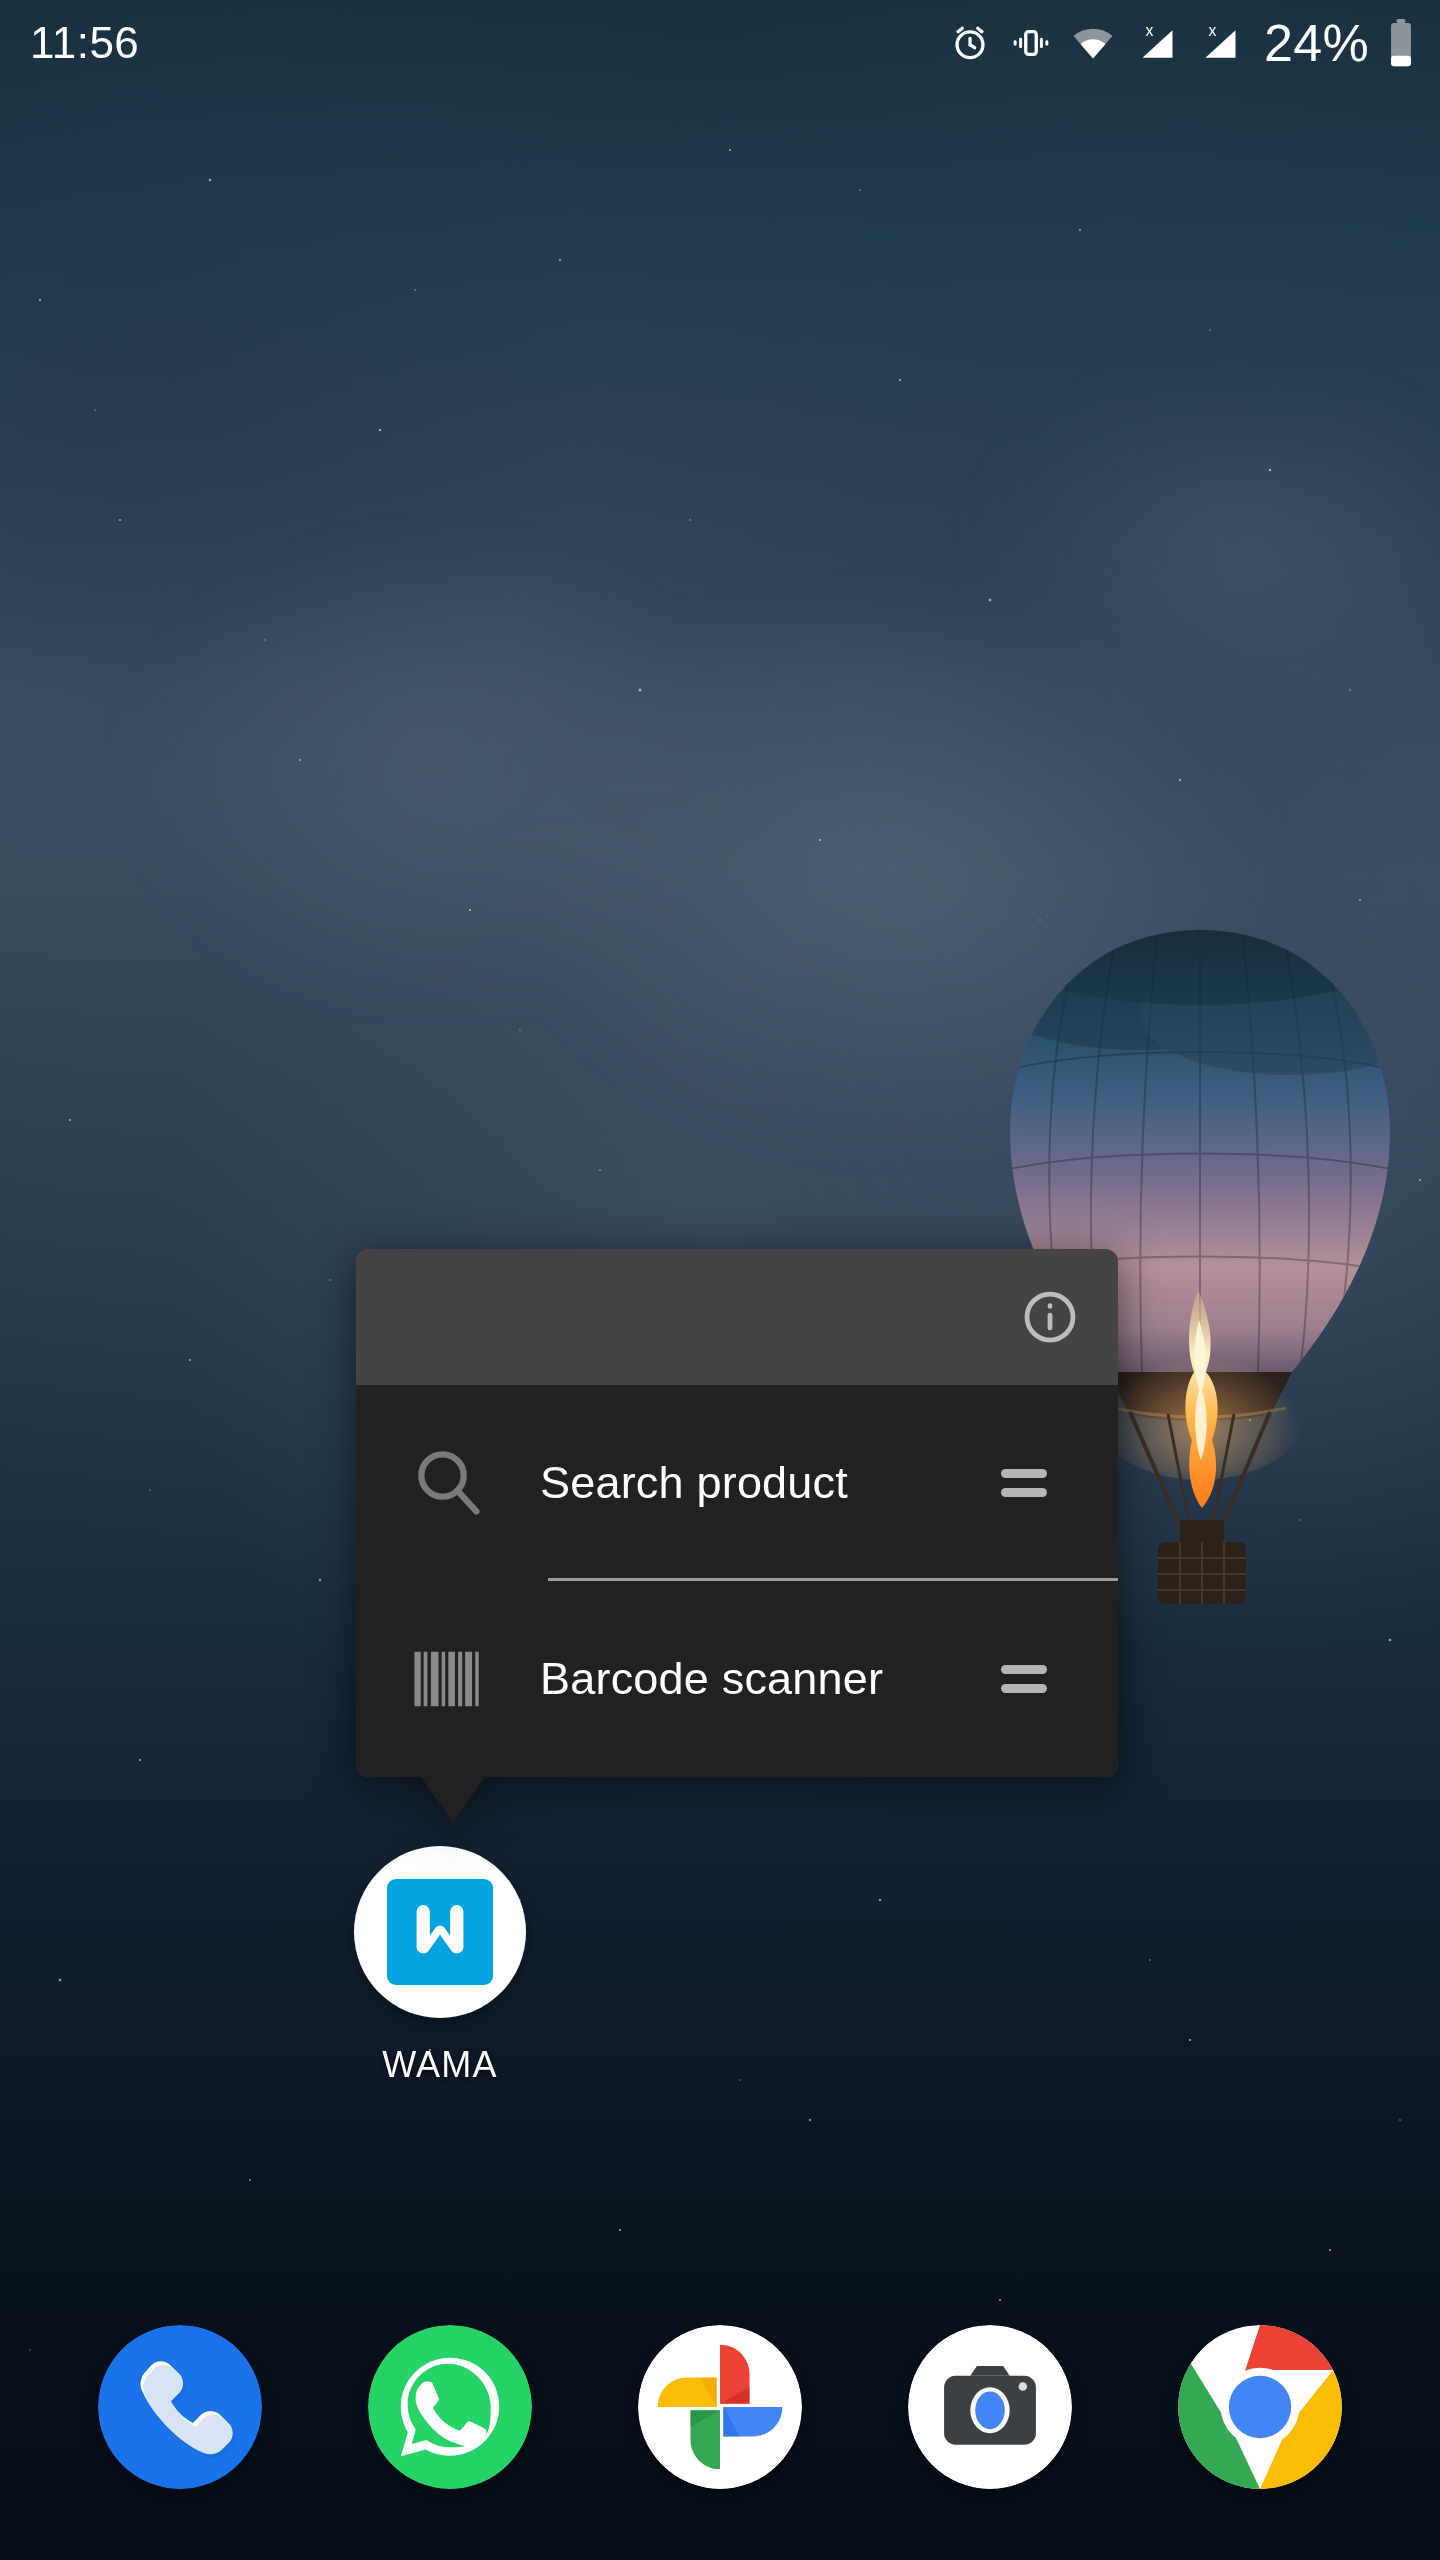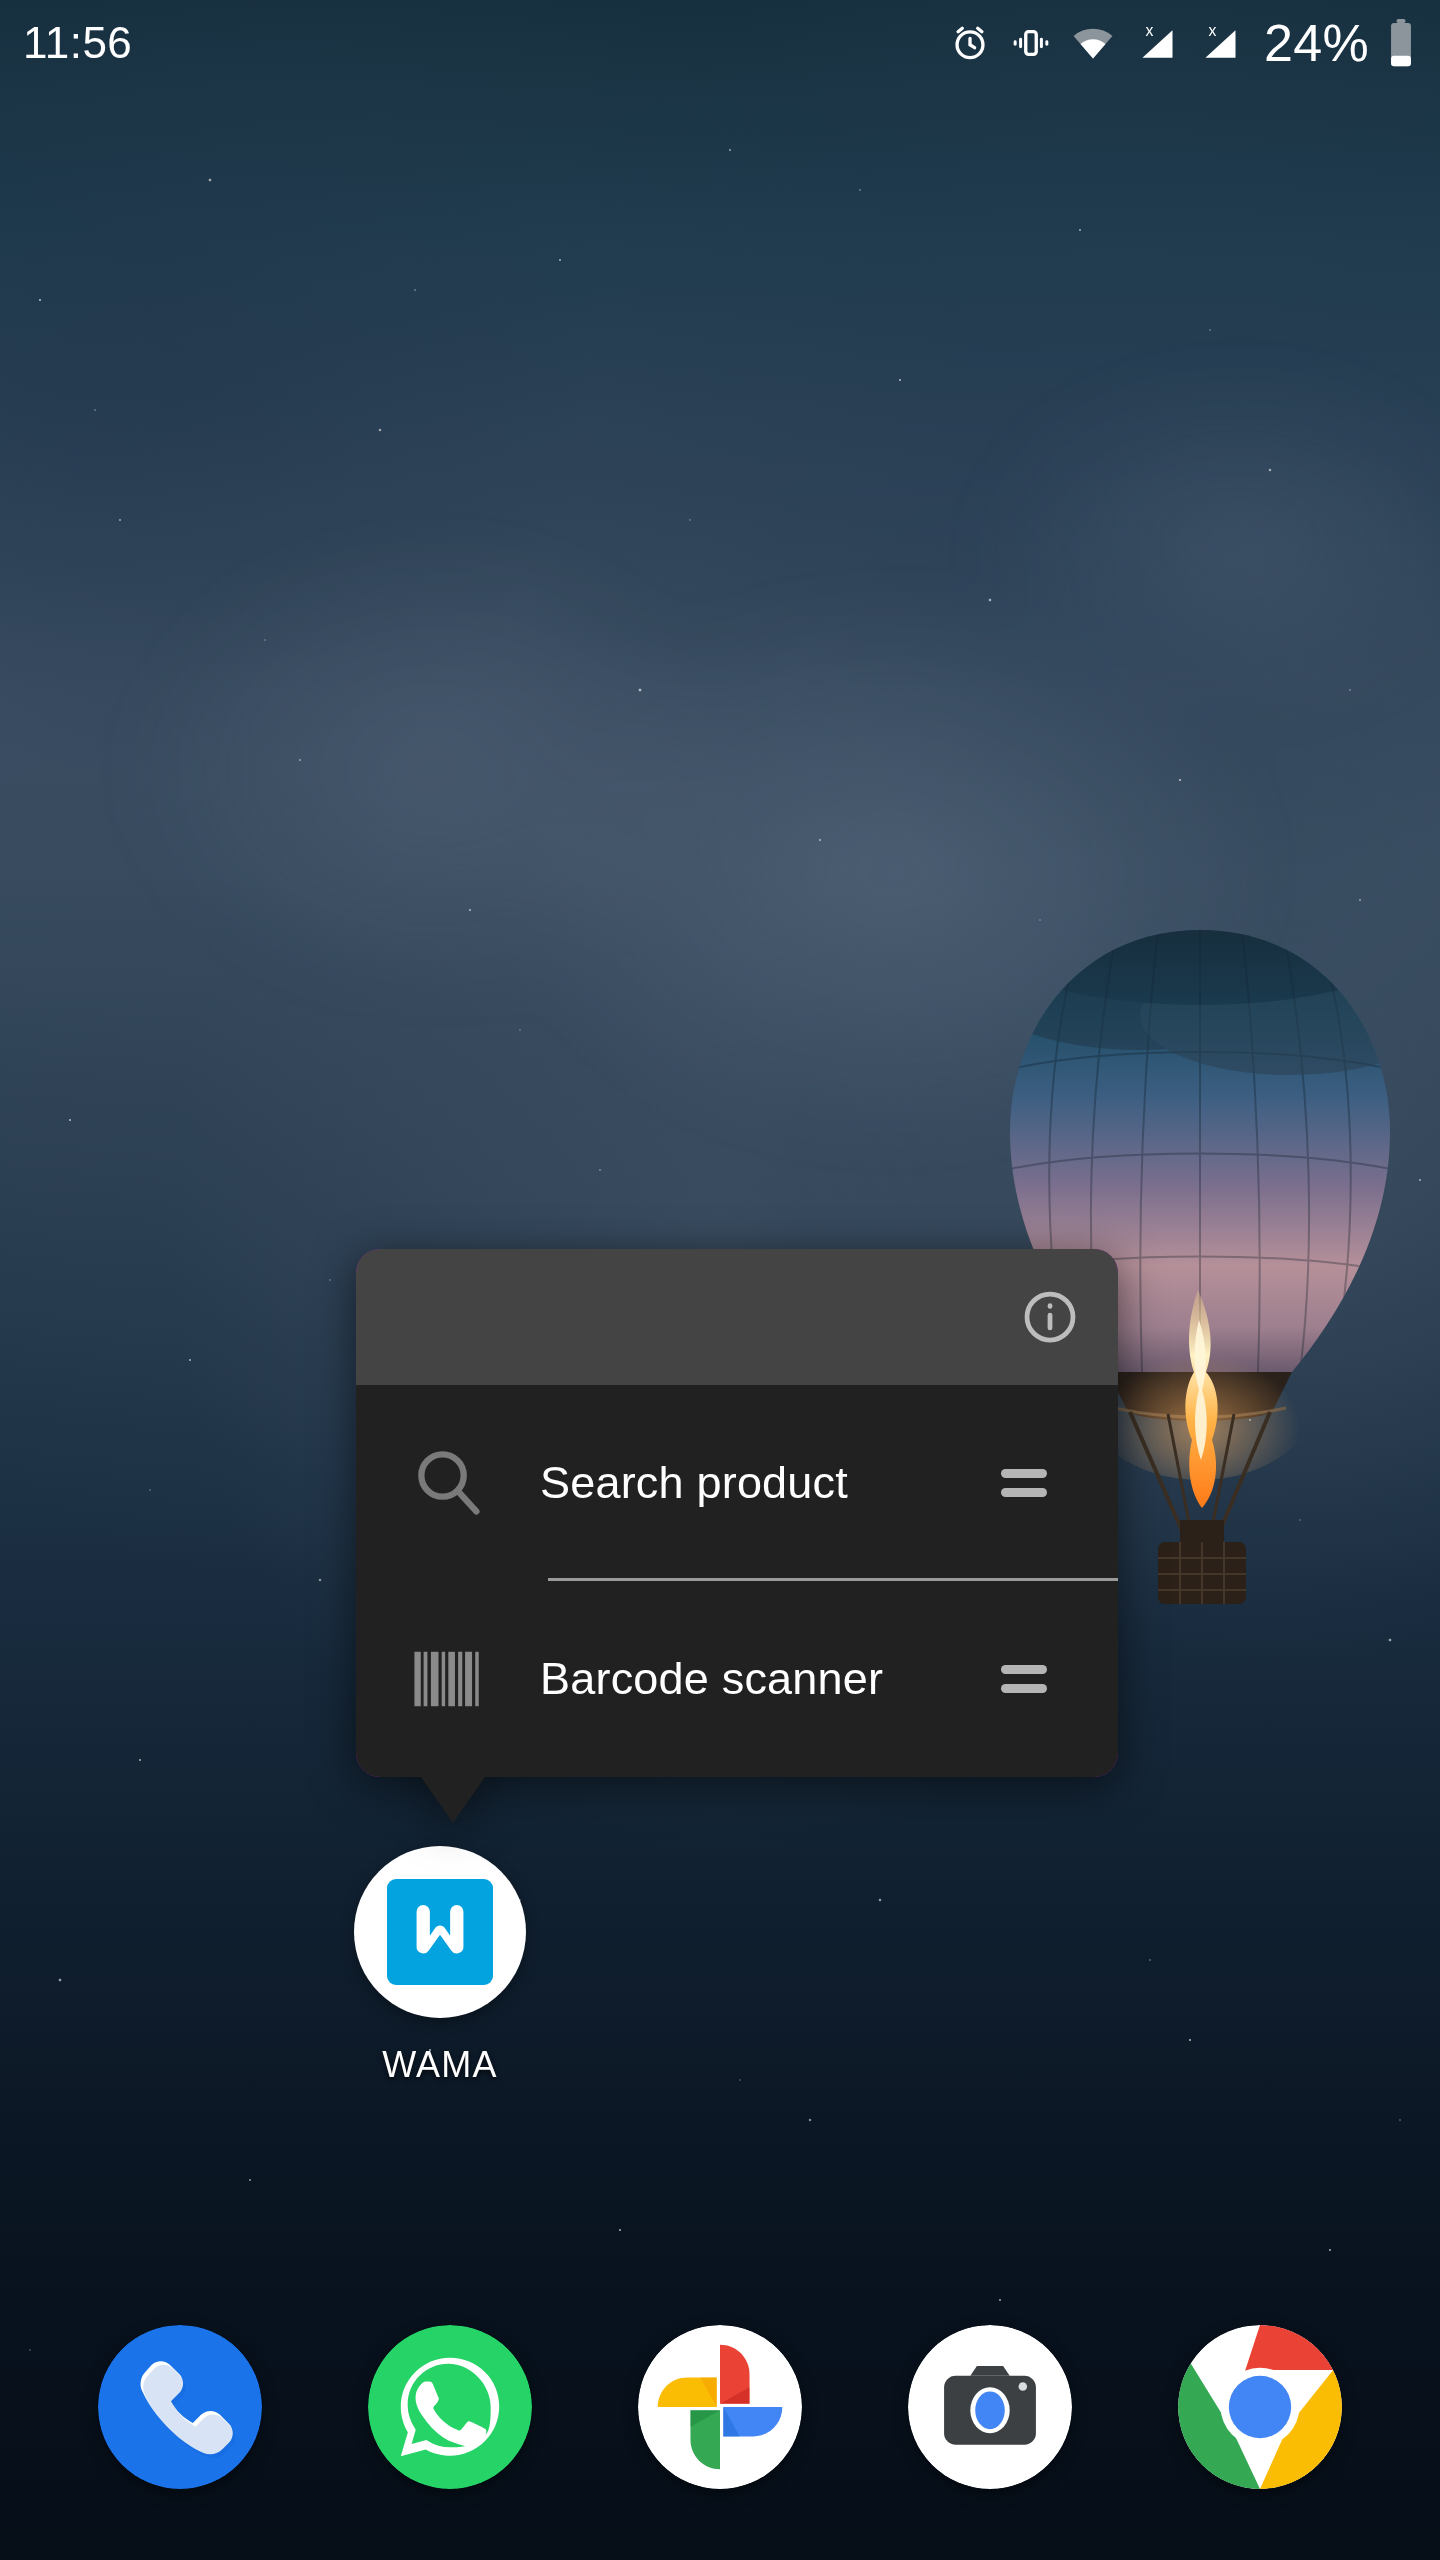--- a/index.html
+++ b/index.html
@@ -127,21 +127,21 @@
     width:420px; height:760px;
     pointer-events:none;
   }
   .balloon-wrap svg { width:100%; height:100%; display:block; }
 
   
   .statusbar {
     position:absolute; top:0; left:0; right:0;
     height:86px;
     display:flex; align-items:center;
-    padding:0 26px 0 23px;
+    padding:0 26px 0 30px;
     z-index:30;
   }
   .sb-clock {
     color:#fff;
     font-size:44px;
     font-weight:400;
     letter-spacing:.5px;
     line-height:1;
   }
   .sb-right {
@@ -158,21 +158,21 @@
   .popup {
     position:absolute;
     left:356px; top:1249px;
     width:762px;
     border-radius:13px;
     overflow:visible;
     z-index:25;
     filter:drop-shadow(0 8px 22px rgba(0,0,0,.55));
   }
   .popup-inner {
-    border-radius:24px;
+    border-radius:13px;
     overflow:hidden;
     background:#a21caf;
   }
   .popup-header {
     height:136px;
     background:#444444;
     display:flex;
     align-items:center;
     justify-content:flex-end;
     padding-right:38px;

